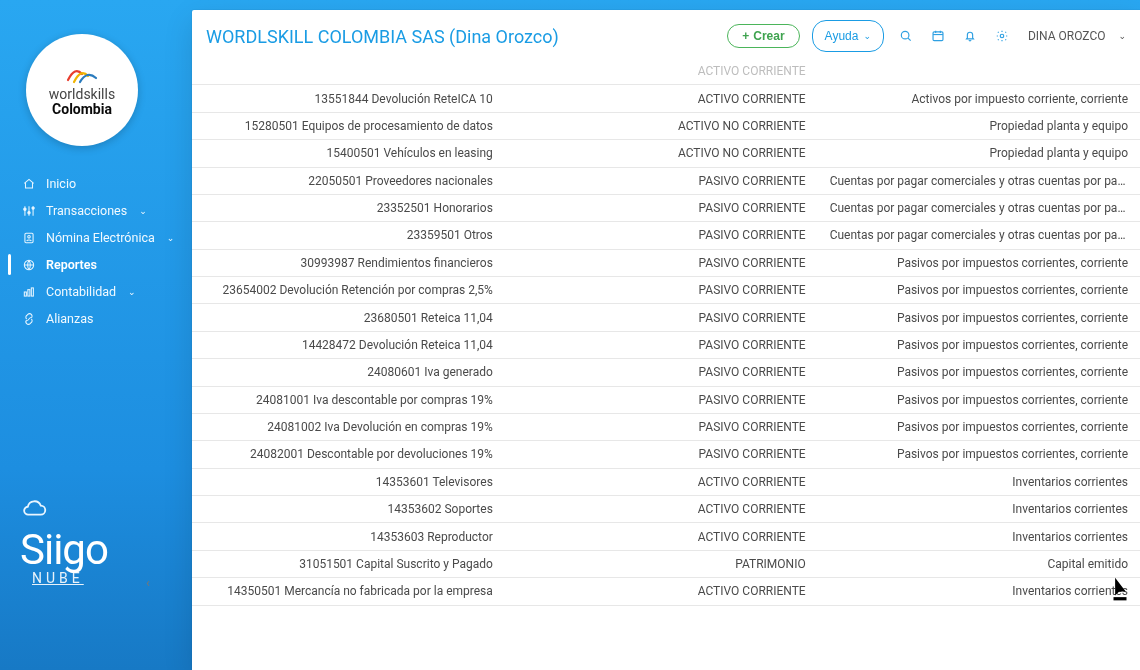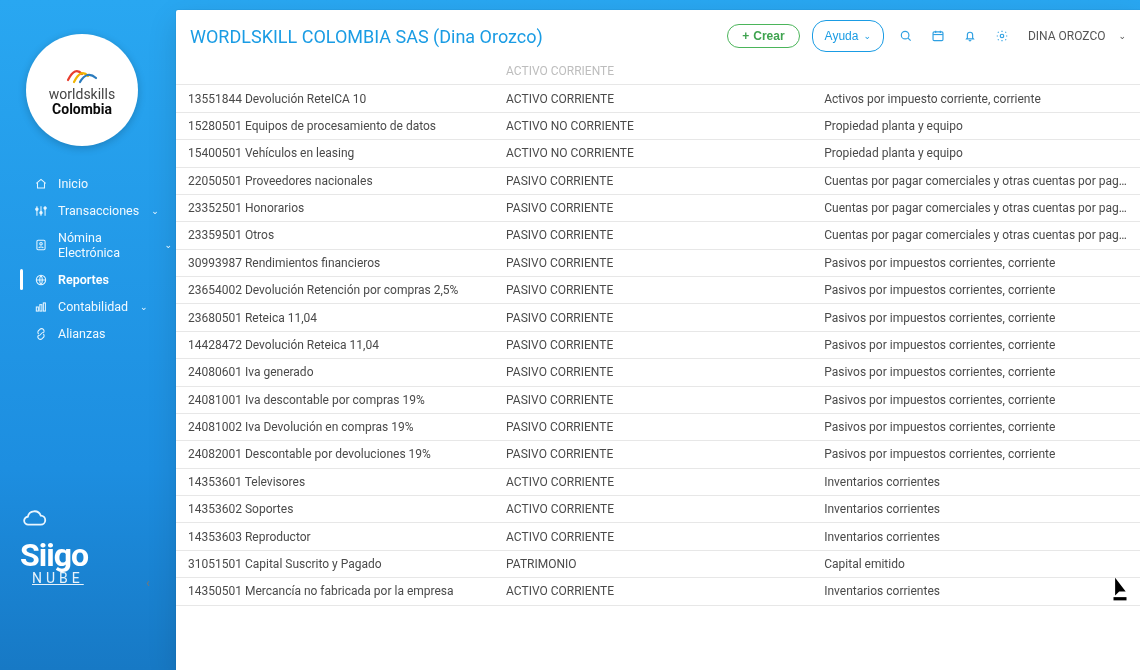--- a/index.html
+++ b/index.html
@@ -9,21 +9,21 @@
     display: flex; flex-direction: column;
   }
   .stage {
     position: relative;
     width: 100%; height: 100%;
     display: flex; flex-direction: column;
   }
   .content-row { display: flex; flex: 1; min-height: 0; padding-top: 70px; }
 
   
-  .sidebar { width: 176px; padding: 10px 0 0 20px; color: #fff; position: relative; }
+  .sidebar { width: 192px; padding: 10px 0 0 8px; color: #fff; position: relative; }
   .logo-circle {
     position: absolute; left: 26px; top: -36px;
     width: 112px; height: 112px; background: #fff; border-radius: 50%;
     display: flex; flex-direction: column; align-items: center; justify-content: center;
     box-shadow: 0 2px 8px rgba(0,0,0,.2);
   }
   .ws-mark { font-size: 20px; line-height: 1; letter-spacing: -.5px; }
   .ws-text { font-size: 14px; color: #444; font-weight: 400; text-align:center; line-height: 1.05; }
   .ws-text b { color:#0a0a0a; }
   .nav { margin-top: 90px; list-style: none; }
@@ -35,21 +35,21 @@
   .nav-item .ico { width: 14px; height: 14px; display:inline-flex; align-items:center; justify-content:center; }
   .nav-item.active::before {
     content:""; position:absolute; left:0; top:3px; bottom:3px; width:3px; background:#fff; border-radius:2px;
   }
   .nav-item.active { font-weight: 600; color:#fff; }
   .chev { margin-left: 2px; font-size: 9px; }
   .brand-footer {
     position:absolute; bottom: 84px; left: 20px; color:#fff;
   }
   .brand-footer .cloud { font-size: 12px; position:relative; top:-8px; display:inline-block; }
-  .brand-name { font-size: 32px; font-weight: 700; letter-spacing: -1px; line-height: .95; }
+  .brand-name { font-size: 42px; font-weight: 400; letter-spacing: -1px; line-height: .95; }
   .brand-sub { font-size: 14px; letter-spacing: 4px; opacity:.9; margin-left:12px;text-decoration:underline; }
   .collapse-chev {
     position:absolute; left: 146px; bottom: 80px; color:#777; font-size:13px;
   }
 
   
   .panel {
     flex:1; min-width:0; background:#fff; border-radius:2px 0 0 0;
     margin-top:-60px;
     box-shadow: 0 0 0 1px rgba(0,0,0,.03), 0 10px 30px rgba(0,0,0,.12);
@@ -69,21 +69,21 @@
   }
   .btn-pill .plus { font-weight:700; }
   .btn-outline {
     display:inline-flex; align-items:center; gap:3px;
     border:1.5px solid #1a9ce4; color:#1a9ce4; font-size:12px;
     padding:8px 12px; border-radius: 14px; background:#fff; font-weight:500;
   }
   .icon-btn { width:20px; height:20px; display:inline-flex; align-items:center; justify-content:center; color:#2fa0e2; }
   .username { font-size: 12px; color:#555; margin-left:4px; display:inline-flex; align-items:center; gap:11px; }
 
-  .table-wrap { flex:1; overflow:hidden; padding: 0 0 12px 0; }
+  .table-wrap { flex:1; overflow:hidden; padding: 0 0 12px 0; text-align: right; }
   table { width:100%; border-collapse: collapse; font-size: 12px; color:#4a4a4a; table-layout:fixed; }
   col.c1 { width: 33%; }
   col.c2 { width: 33%; }
   col.c3 { width: 34%; }
   tbody tr { border-bottom: 1px solid #e7e7e7; }
   tbody td { padding: 6.2px 12px; white-space: nowrap; overflow:hidden; text-overflow:ellipsis; }
   tbody tr.cutoff td { color:#bdbdbd; }
 
   .ic svg { width:14px; height:14px; display:block; }
   .ic-blue svg { stroke:#2fa0e2; }

